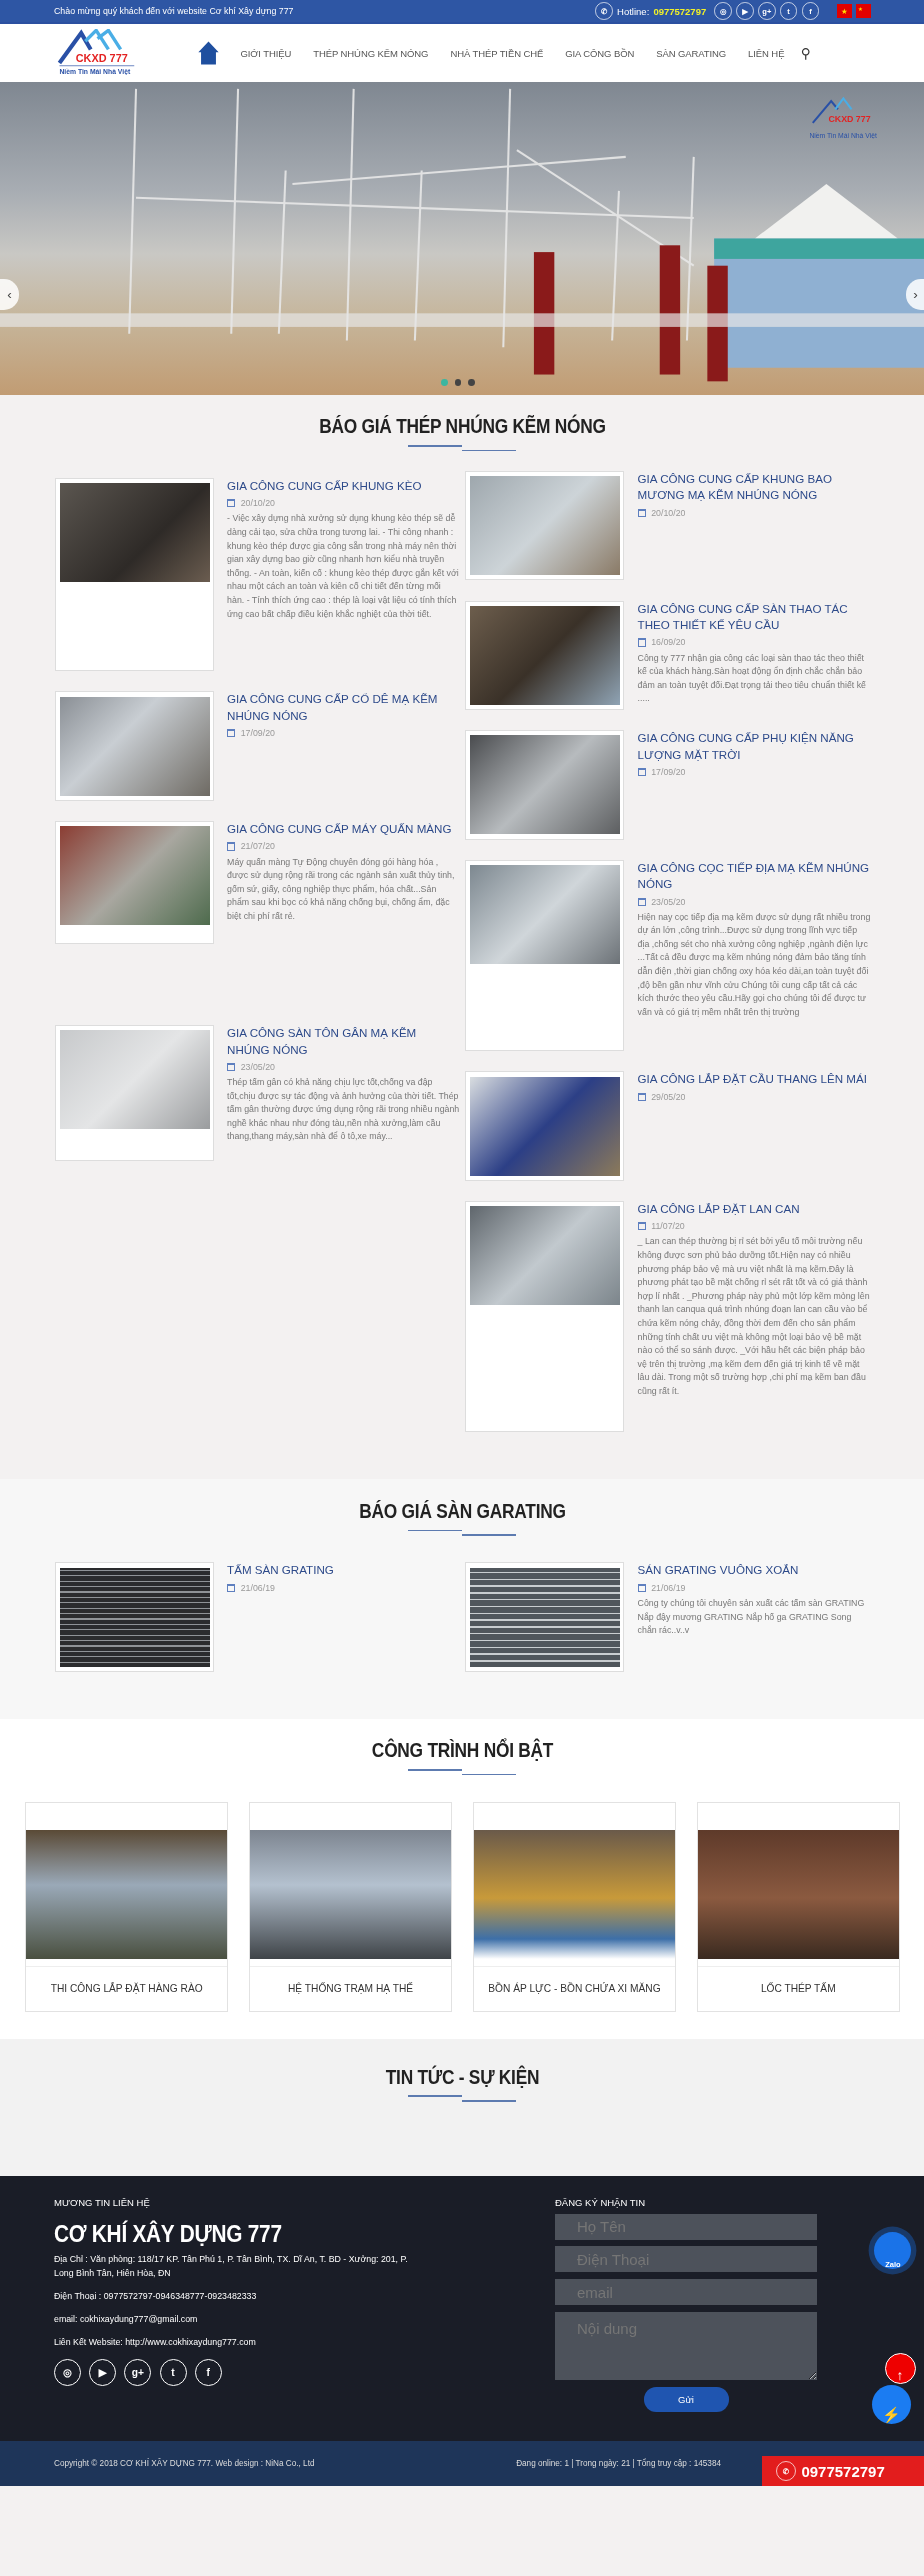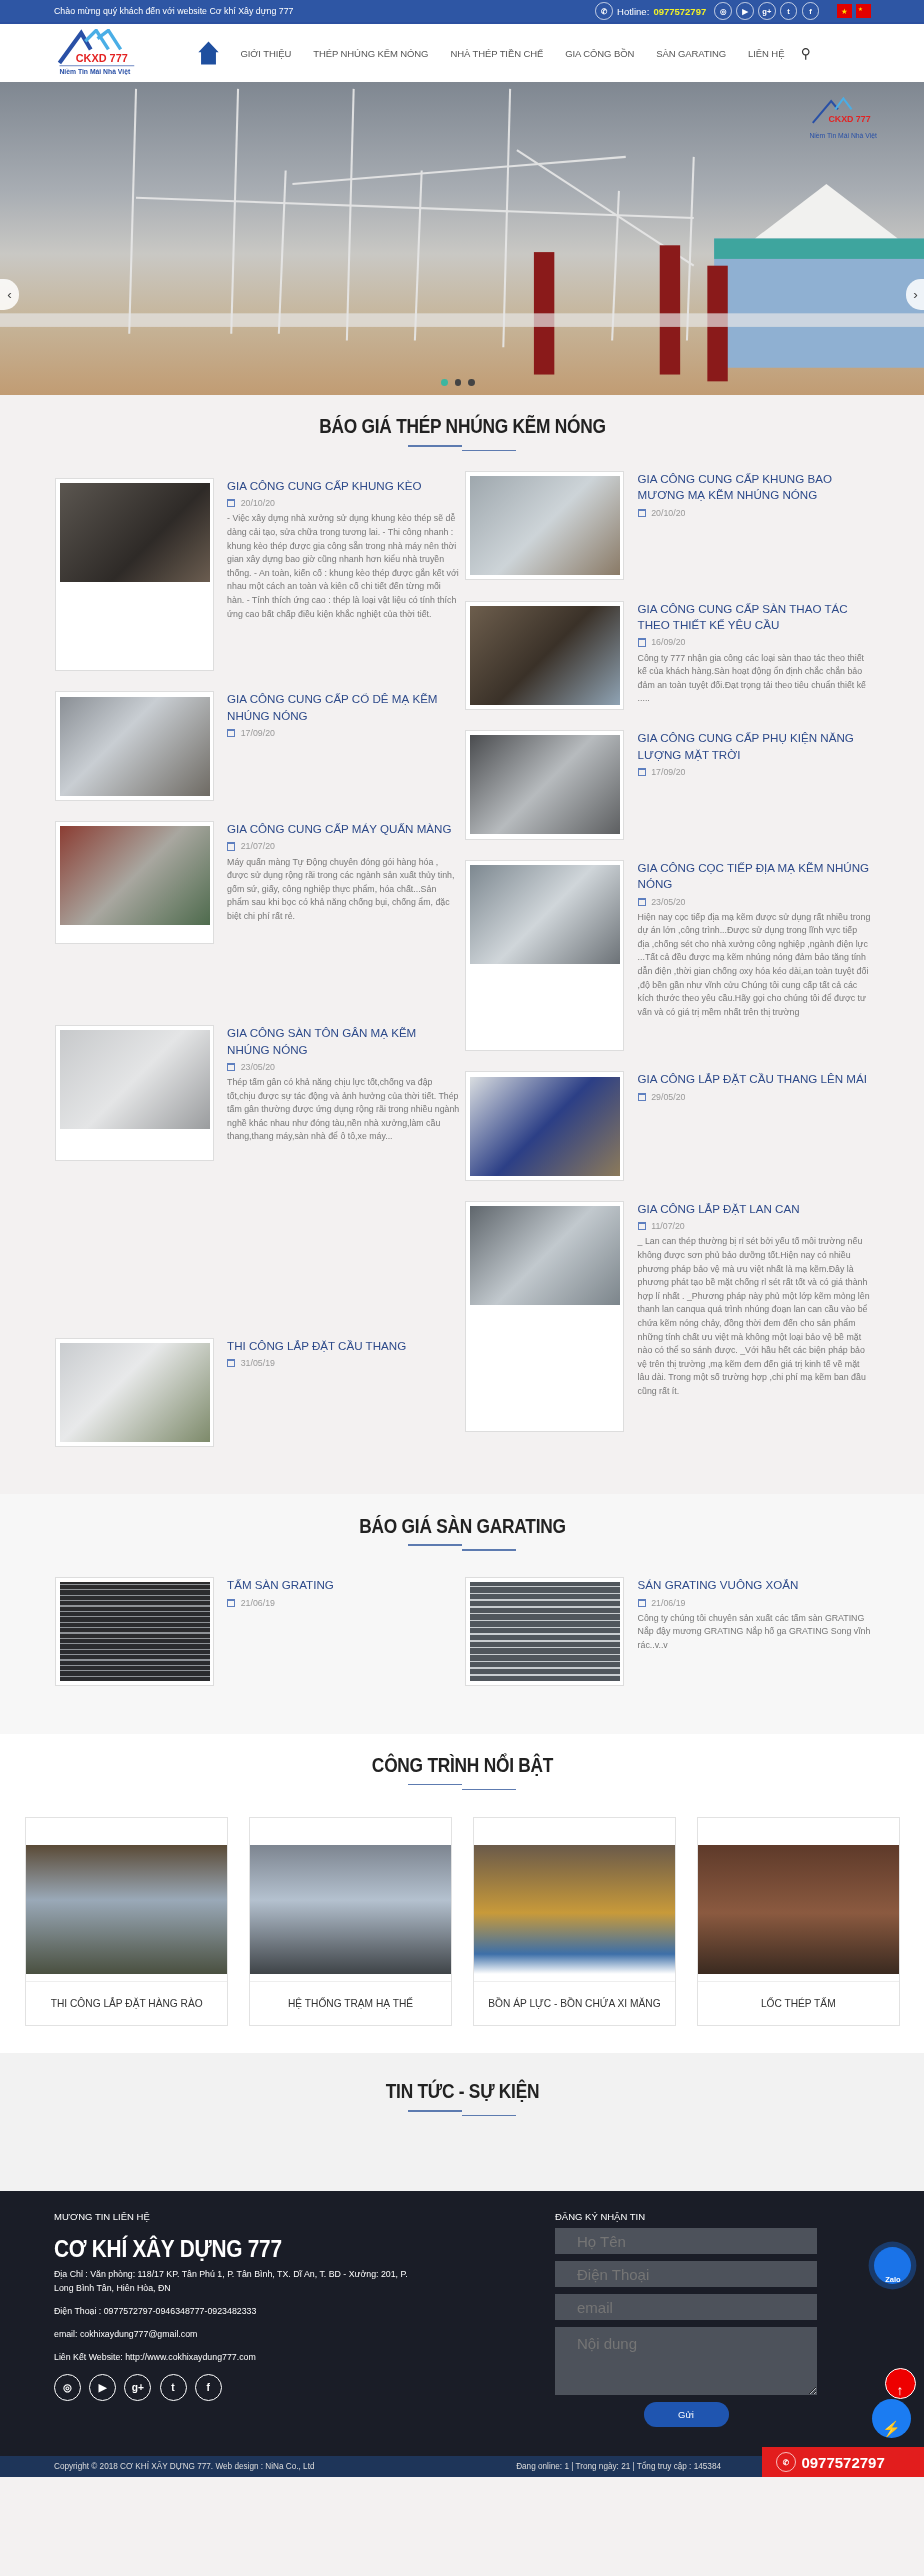--- a/index.html
+++ b/index.html
@@ -48,21 +48,21 @@
 .fcol1 .t{font-size:9.5px;margin-bottom:12.2px}
 .fcol1 .brand{font-size:24.5px;font-weight:bold;letter-spacing:-0.3px;transform:scaleX(.85);transform-origin:left;margin-bottom:5.4px}
 .fcol1 p{font-size:8.8px;line-height:13.6px;margin-bottom:9.5px}
 .fsoc{display:flex;gap:8.2px}
 .fsoc .circ{width:27px;height:27px;border:1px solid #fff;font-size:10.2px}
 .fcol2{width:262px;margin-right:54px}
 .fcol2 .t{font-size:9.5px;margin-bottom:6px}
 .fcol2 input,.fcol2 textarea{width:100%;background:rgba(120,125,135,.55);border:none;color:#ddd;font-size:15px;padding:0 22px;height:26px;margin-bottom:6.8px;display:block;font-family:"Liberation Sans",sans-serif}
 .fcol2 textarea{height:68px;padding-top:8.2px;resize:vertical}
 .sendbtn{display:block;margin:5.4px auto 0;width:85px;height:25px;border-radius:12.2px;background:#1f55b0;color:#fff;border:none;font-size:9.5px}
-.copybar{height:21px;background:#1e3559;display:flex;align-items:center;justify-content:space-between;padding:0 54px 0 54px;color:#ddd;font-size:8.2px}
+.copybar{height:45px;background:#1e3559;display:flex;align-items:center;justify-content:space-between;padding:0 54px 0 54px;color:#ddd;font-size:8.2px}
 .hotbar{position:absolute;right:0;bottom:0;width:163px;height:30px;background:#e21d1d;color:#fff;font-weight:bold;font-size:15px;display:flex;align-items:center;padding-left:13.6px;gap:5.4px}
 .float{position:absolute;border-radius:50%;display:flex;align-items:flex-end;justify-content:center;color:#fff;font-weight:bold}
 </style>
 </head>
 <body>
 
 <div class="topbar">
   <span>Chào mừng quý khách đến với website Cơ khí Xây dựng 777</span>
   <div class="right">
     <span class="hotline">
@@ -192,33 +192,20 @@
           </div>
         <div class="info">
             <h3>GIA CÔNG SÀN TÔN GÂN MẠ KẼM NHÚNG NÓNG</h3>
           <div class="date">
               <span class="cal"></span>
               <span>23/05/20</span>
             </div>
           <div class="desc">Thép tấm gân có khả năng chịu lực tốt,chống va đập tốt,chịu được sự tác động và ảnh hưởng của thời tiết. Thép tấm gân thường được ứng dụng rộng rãi trong nhiều ngành nghề khác nhau như đóng tàu,nền nhà xưởng,làm cầu thang,thang máy,sàn nhà để ô tô,xe máy...</div>
           </div>
       </div>
-      <div class="item" style="margin-top:156px">
-        <div class="thumb">
-            <div class="img" style="background:linear-gradient(135deg,#c9cccf,#e8e9ea 40%,#7d8a6a)"></div>
-          </div>
-        <div class="info">
-            <h3>THI CÔNG LẮP ĐẶT CẦU THANG</h3>
-          <div class="date">
-              <span class="cal"></span>
-              <span>31/05/19</span>
-            </div>
-          <div class="desc"></div>
-          </div>
-      </div>
     </div>
     <div class="col">
       <div class="item" style="margin-top:-6.8px">
         <div class="thumb">
             <div class="img" style="background:linear-gradient(135deg,#9ea7ad,#cdd4d8 50%,#8a7a66)"></div>
           </div>
         <div class="info">
             <h3>GIA CÔNG CUNG CẤP KHUNG BAO MƯƠNG MẠ KẼM NHÚNG NÓNG</h3>
           <div class="date">
               <span class="cal"></span>
@@ -316,21 +303,21 @@
     <div class="item">
       <div class="thumb">
           <div class="img" style="background:repeating-linear-gradient(0deg,#50565c 0 5.4px,#c9cdd0 5.4px 6.8px),repeating-linear-gradient(90deg,#50565c 0 5.4px,#c9cdd0 5.4px 6.8px)"></div>
         </div>
       <div class="info">
           <h3>SÁN GRATING VUÔNG XOẮN</h3>
         <div class="date">
             <span class="cal"></span>
             <span>21/06/19</span>
           </div>
-        <div class="desc">Công ty chúng tôi chuyên sản xuất các tấm sàn GRATING Nắp đậy mương GRATING Nắp hố ga GRATING Song vĩnh rác..v..v</div>
+        <div class="desc">Công ty chúng tôi chuyên sản xuất các tấm sàn GRATING Nắp đậy mương GRATING Nắp hố ga GRATING Song chắn rác..v..v</div>
         </div>
     </div>
   </div>
 </div>
 
 <div class="projects">
   <div class="sec-title">CÔNG TRÌNH NỔI BẬT</div>
   <div class="underline"></div>
   <div class="pgrid">
     <div class="pcard">

